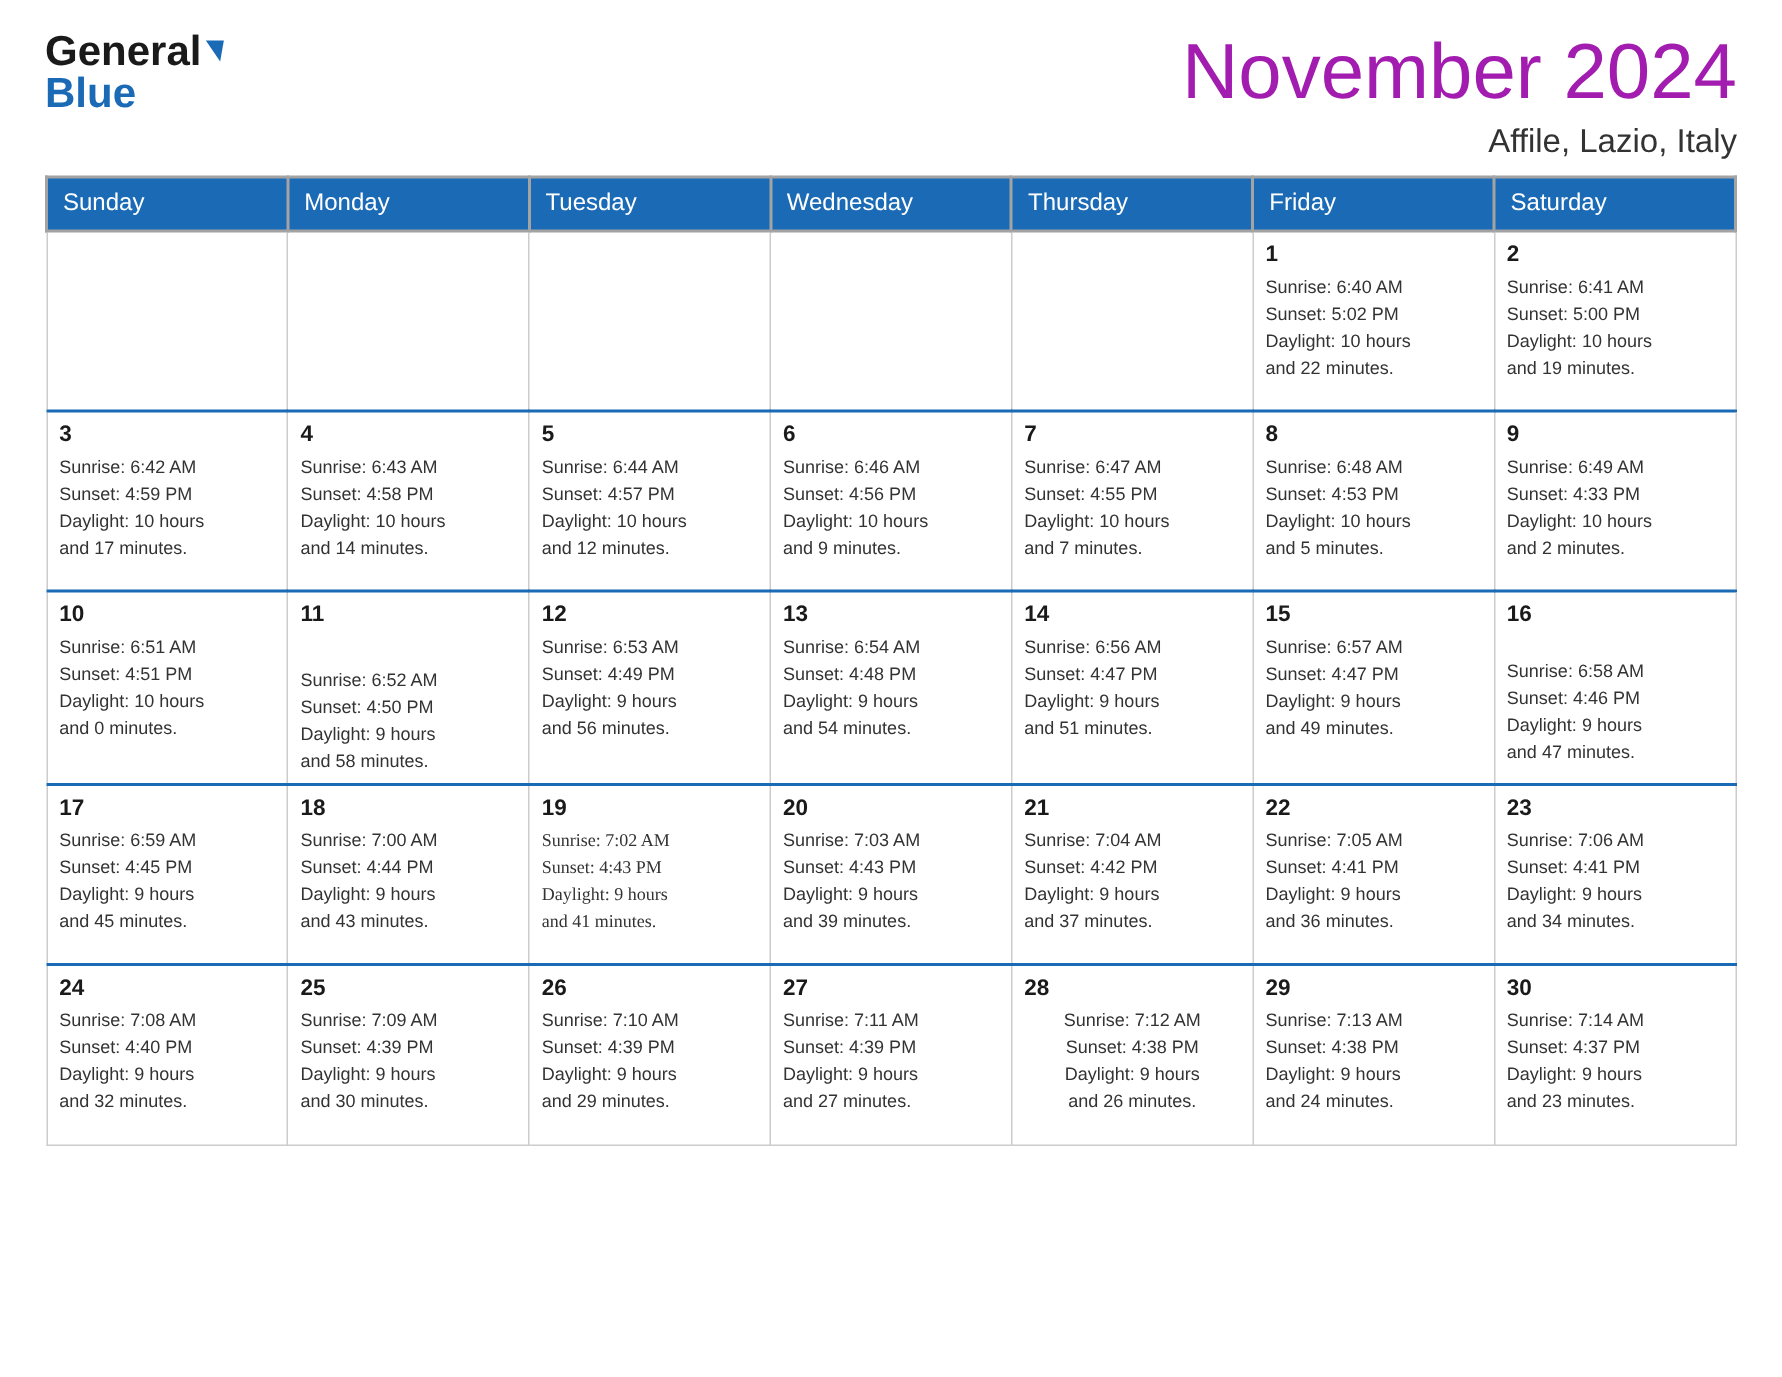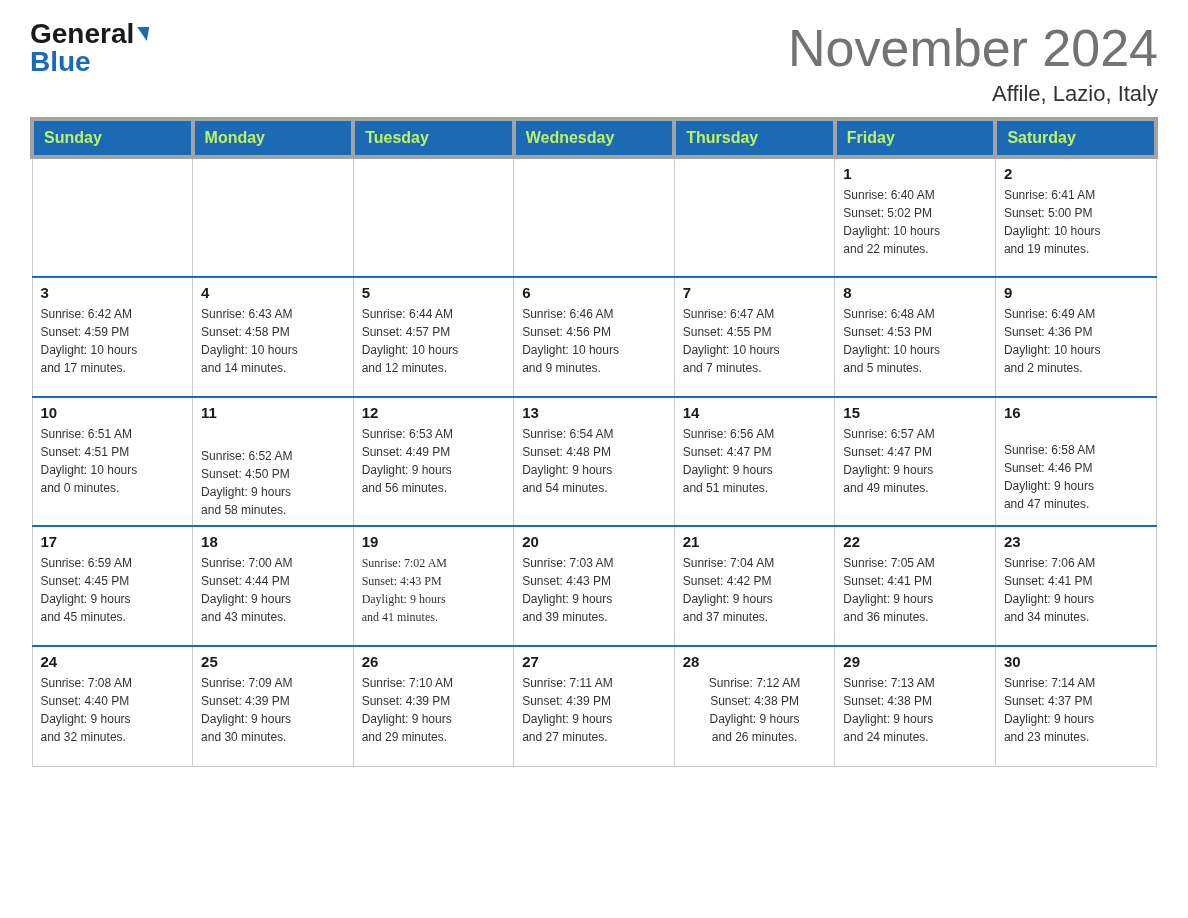--- a/index.html
+++ b/index.html
@@ -46,41 +46,41 @@
     .logo-top-row {
       display: flex;
       align-items: center;
     }
     .title-block {
       text-align: right;
     }
     .month-title {
       font-size: 52px;
       font-weight: normal;
-      color: #737373;
+      color: #a21caf;
       line-height: 1.1;
     }
     .location {
       font-size: 22px;
       color: #333;
       margin-top: 4px;
     }
     .calendar {
       width: 100%;
       border-collapse: collapse;
       margin-top: 10px;
     }
     .calendar th {
       background-color: #1a6ab5;
-      color: #bef264;
+      color: #ffffff;
       font-size: 16px;
-      font-weight: bold;
+      font-weight: normal;
       padding: 8px 10px;
       text-align: left;
-      border: 4px solid #a3a3a3;
+      border: 2px solid #a3a3a3;
     }
     .calendar td {
       border: 1px solid #cccccc;
       vertical-align: top;
       padding: 6px 8px;
       width: calc(100% / 7);
       height: 120px;
       background: #ffffff;
     }
     .calendar tr:first-child td {
@@ -194,21 +194,21 @@
         <td>
           <div class="day-number">8</div>
           <div class="day-info" style="white-space: pre-line;">Sunrise: 6:48 AM
 Sunset: 4:53 PM
 Daylight: 10 hours
 and 5 minutes.</div>
         </td>
         <td>
           <div class="day-number">9</div>
           <div class="day-info" style="white-space: pre-line;">Sunrise: 6:49 AM
-Sunset: 4:36 PM
+Sunset: 4:33 PM
 Daylight: 10 hours
 and 2 minutes.</div>
         </td>
       </tr>
       <tr>
         <td>
           <div class="day-number">10</div>
           <div class="day-info" style="white-space: pre-line;">Sunrise: 6:51 AM
 Sunset: 4:51 PM
 Daylight: 10 hours

